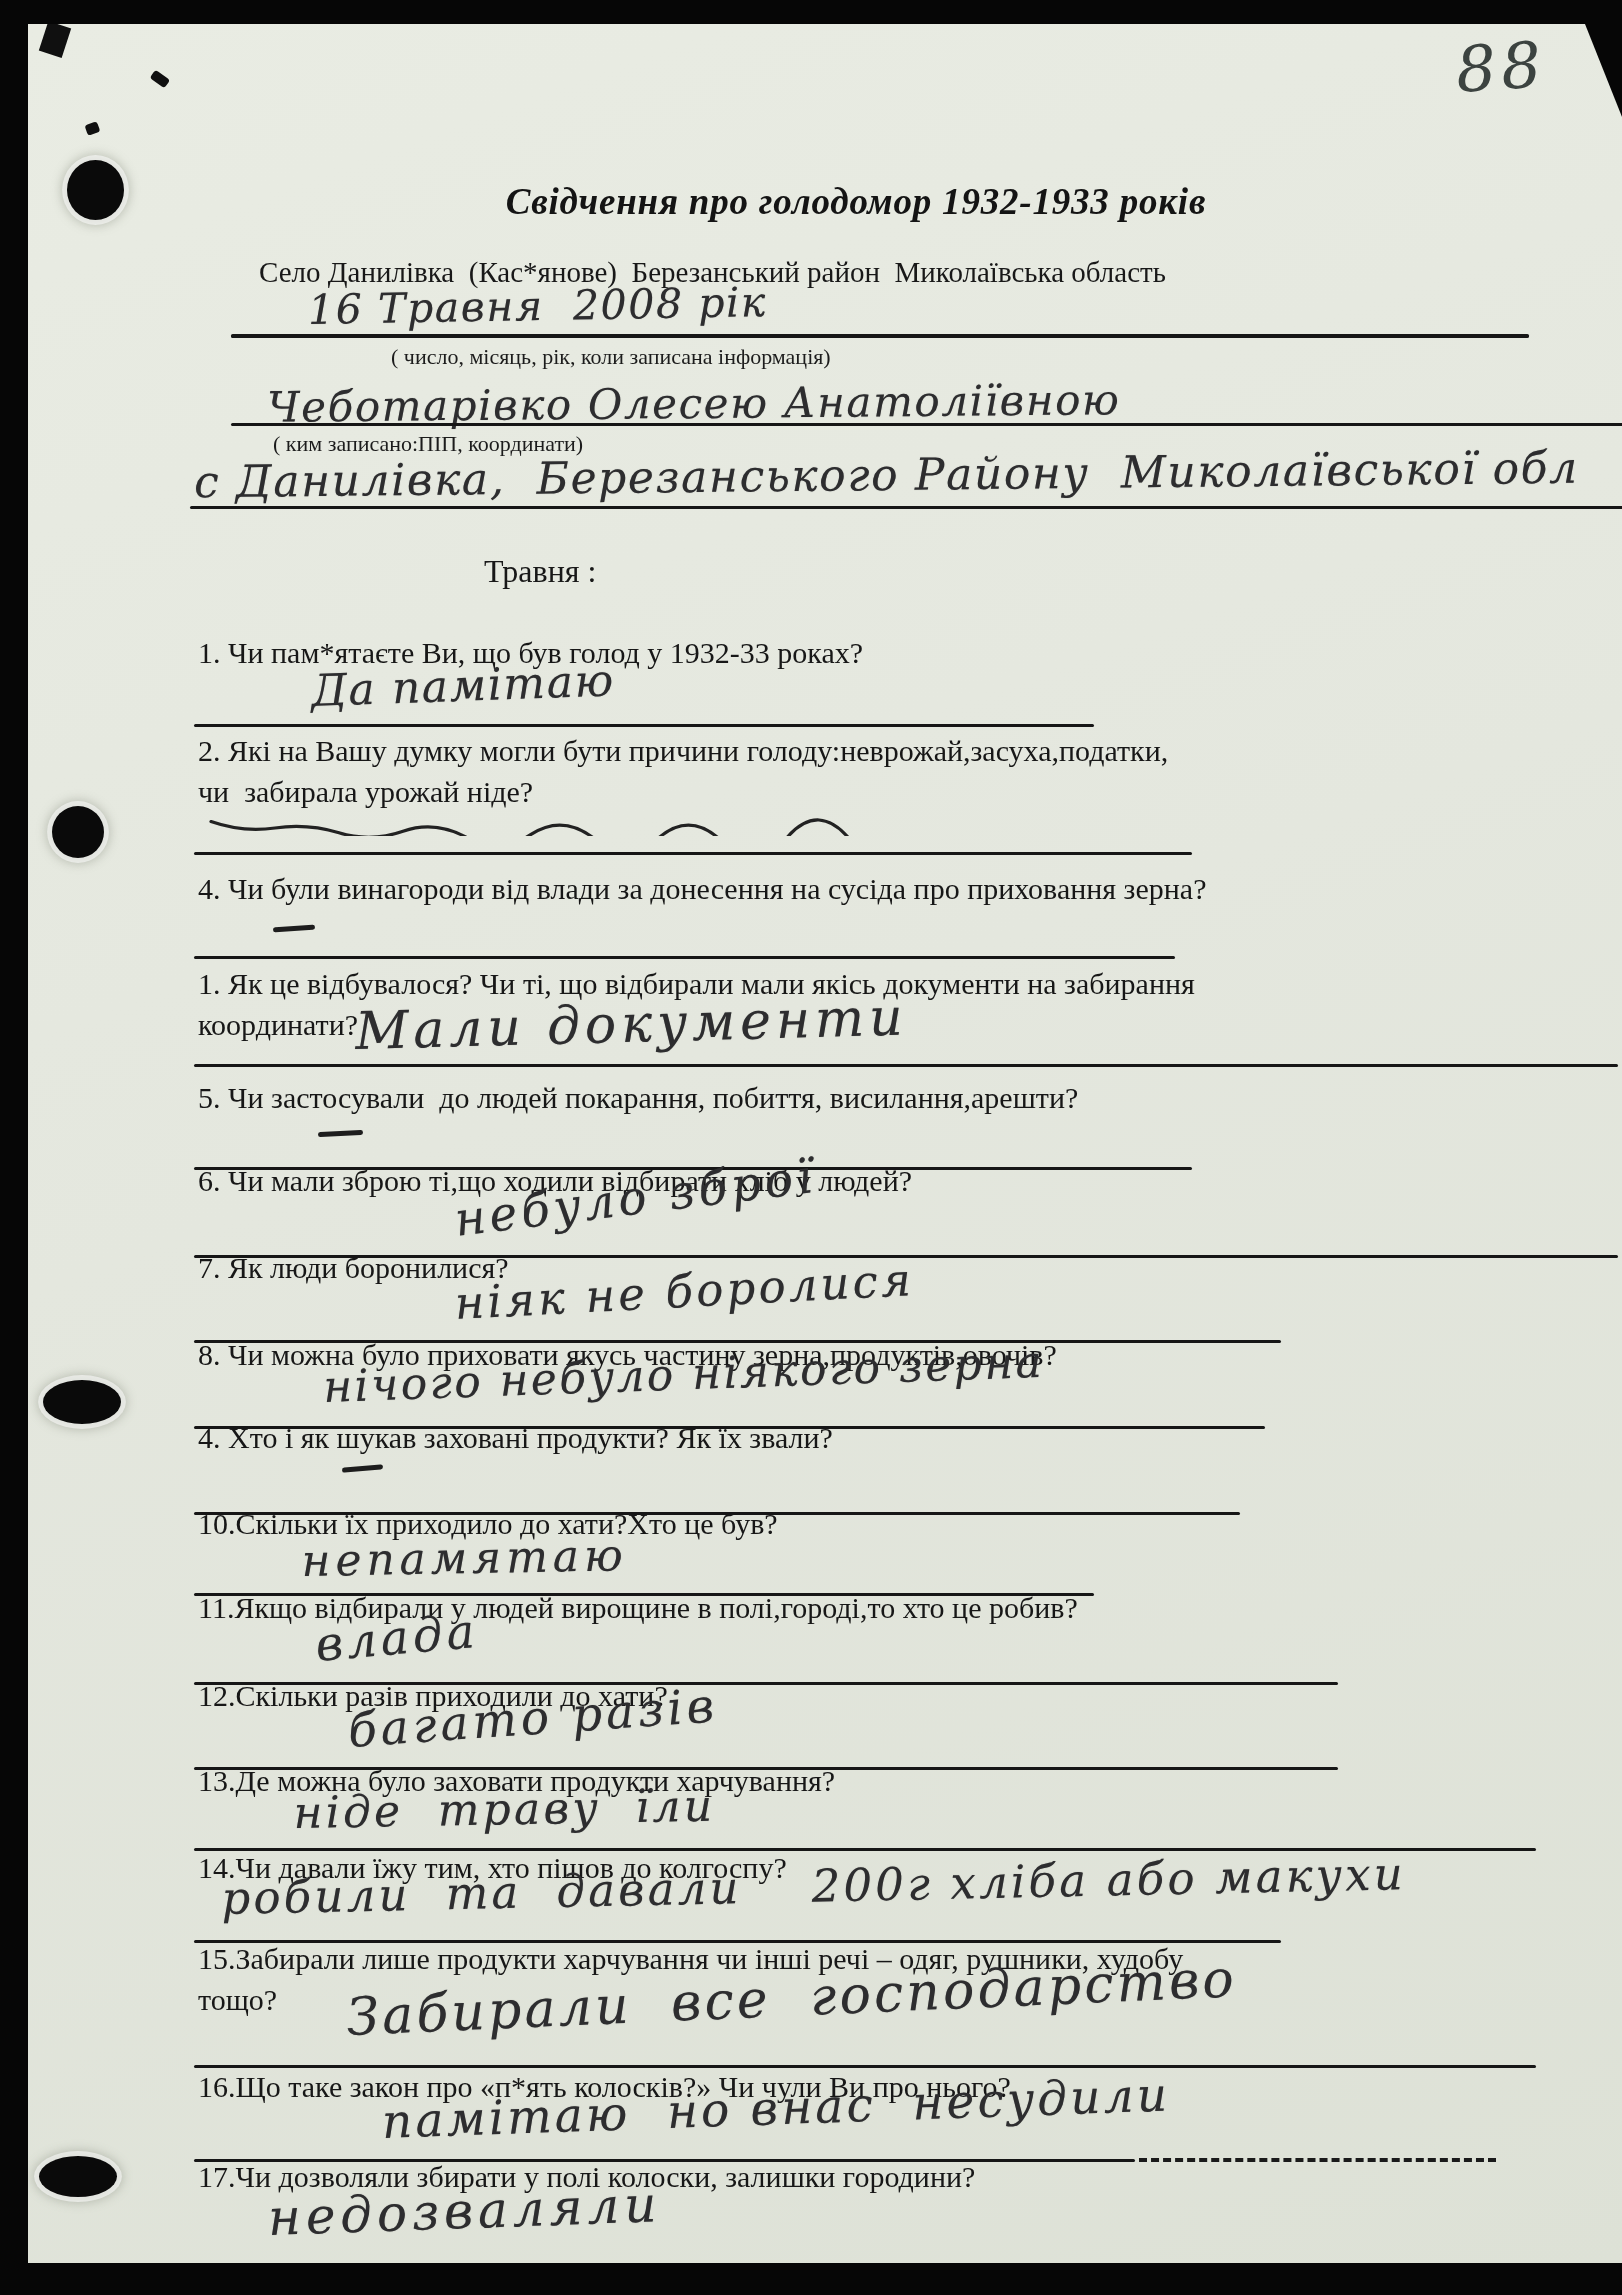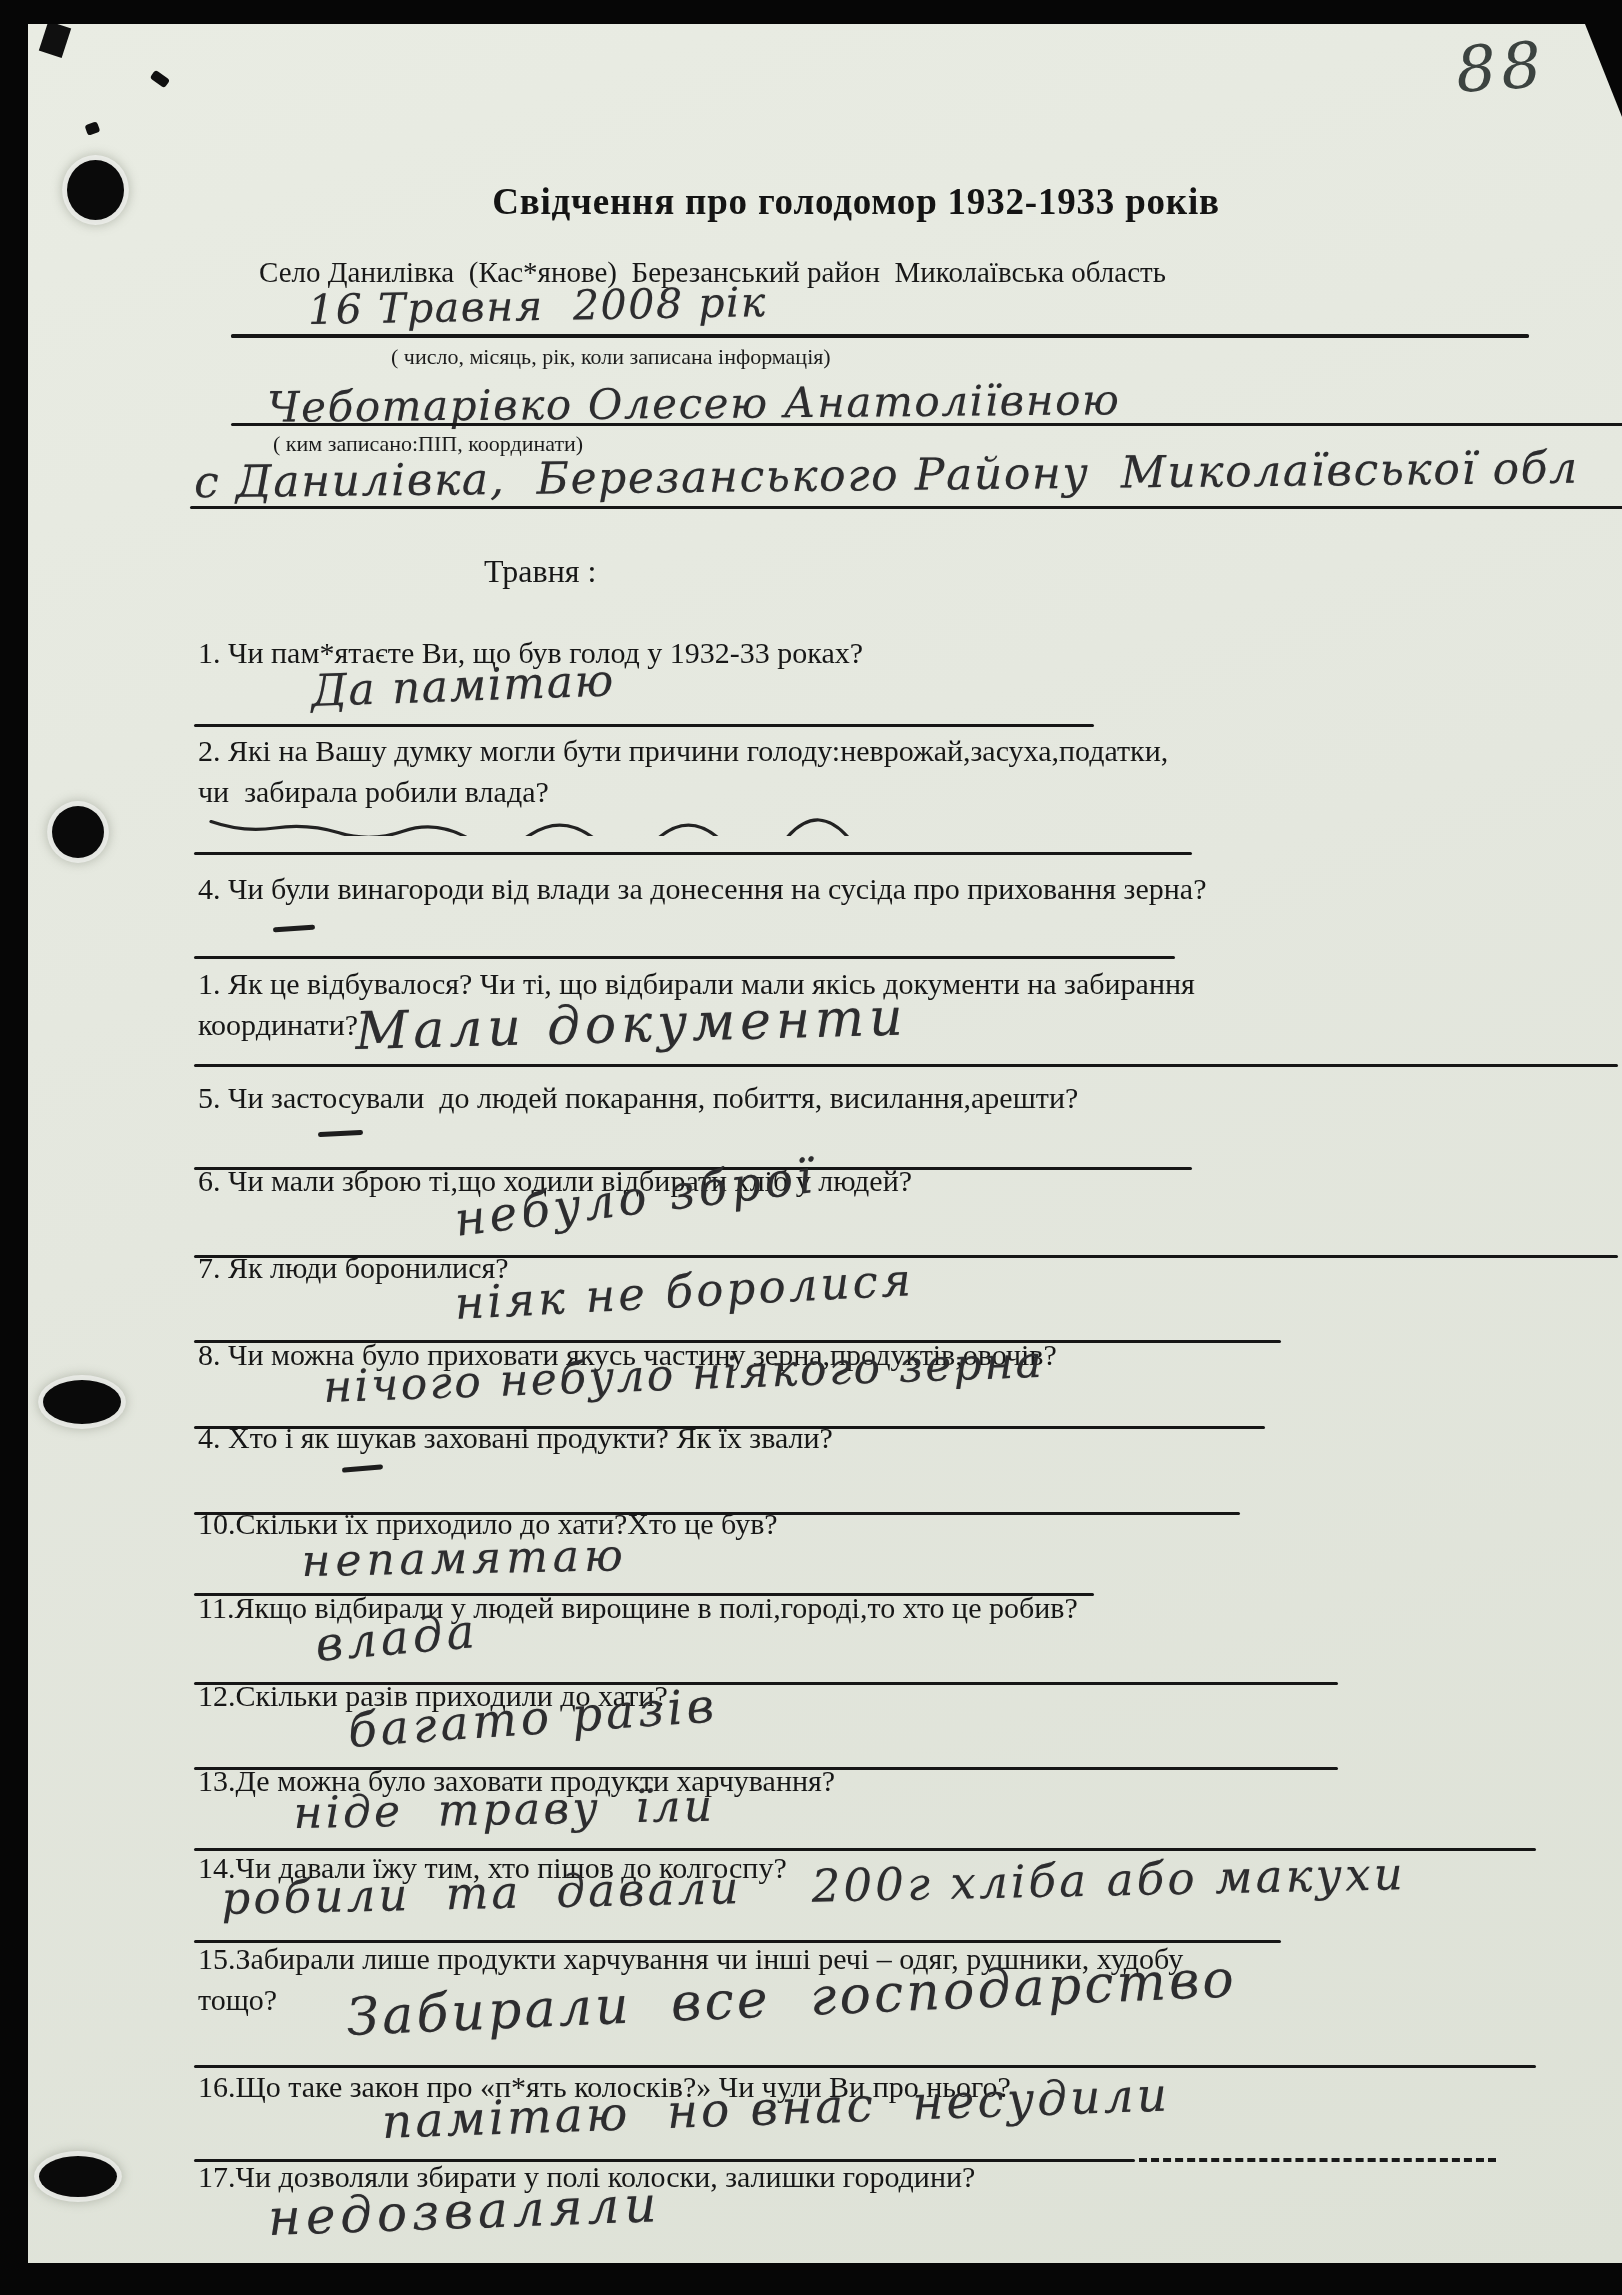--- a/index.html
+++ b/index.html
@@ -24,21 +24,21 @@
     box-shadow:0 0 0 4.9px rgba(255,255,255,.55), 0 0 9.7px 6.5px rgba(120,125,112,.35);
   }
   .pagenum{
     position:absolute;left:1428px;top:6.5px;
     font-family:"DejaVu Serif", serif;font-style:italic;
     font-size:63px;color:#3c4340;letter-spacing:4.9px;transform:rotate(-4deg);
   }
   .title{
     position:absolute;left:0;top:156px;width:100%;text-align:center;
     padding-left:62px;box-sizing:border-box;
-    font-size:37px;font-weight:bold;color:#141414;
+    font-size:37px;font-weight:bold;font-style:italic;color:#141414;
     letter-spacing:0.8px;white-space:pre;
   }
   .printed{color:#181818;white-space:pre;text-align:center;}
   .loc-line{position:absolute;left:231px;top:232px;font-size:29px;}
   .small-caption{position:absolute;font-size:22px;color:#1c1c1c;}
   .hw{
     font-family:"DejaVu Serif", serif;font-style:italic;
     color:#2d2d2f;white-space:pre;letter-spacing:1.6px;
     text-shadow:0 0 0.8px rgba(45,45,47,.45);
   }
@@ -83,21 +83,21 @@
   <div class="printed" style="position:absolute;left:456px;top:529px;font-size:32px;">Травня :</div>
 
   <div class="qblock" style="top:612px;">
     <div class="qt">1. Чи пам*ятаєте Ви, що був голод у 1932-33 роках?</div>
     <div class="ans hw" style="left:114px;top:29px;font-size:44px;transform:rotate(-2deg);">Да памітаю</div>
     <div class="rule" style="left:-4px;top:88px;width:900px;"></div>
   </div>
 
   <div class="qblock" style="top:710px;">
     <div class="qt">2. Які на Вашу думку могли бути причини голоду:неврожай,засуха,податки,</div>
-    <div class="qt2">чи  забирала робили влада?</div>
+    <div class="qt2">чи  забирала урожай ніде?</div>
     <svg class="squig" style="left:4px;top:78px;" width="738" height="24" viewBox="0 0 910 30">
       <path d="M5,12 q40,14 80,8 t80,6 t80,-2 t80,8 t80,-4 t80,6 t80,-2 t80,6 t80,-6 t80,4 t80,-4" fill="none" stroke="#222" stroke-width="4" stroke-linecap="round"></path>
     </svg>
     <div class="rule" style="left:-4px;top:118px;width:998px;"></div>
   </div>
 
   <div class="qblock" style="top:848px;">
     <div class="qt">4. Чи були винагороди від влади за донесення на сусіда про приховання зерна?</div>
     <div class="pen-dash" style="left:75px;top:54px;width:42px;transform:rotate(-4deg);"></div>
     <div class="rule" style="left:-4px;top:84px;width:981px;"></div>

